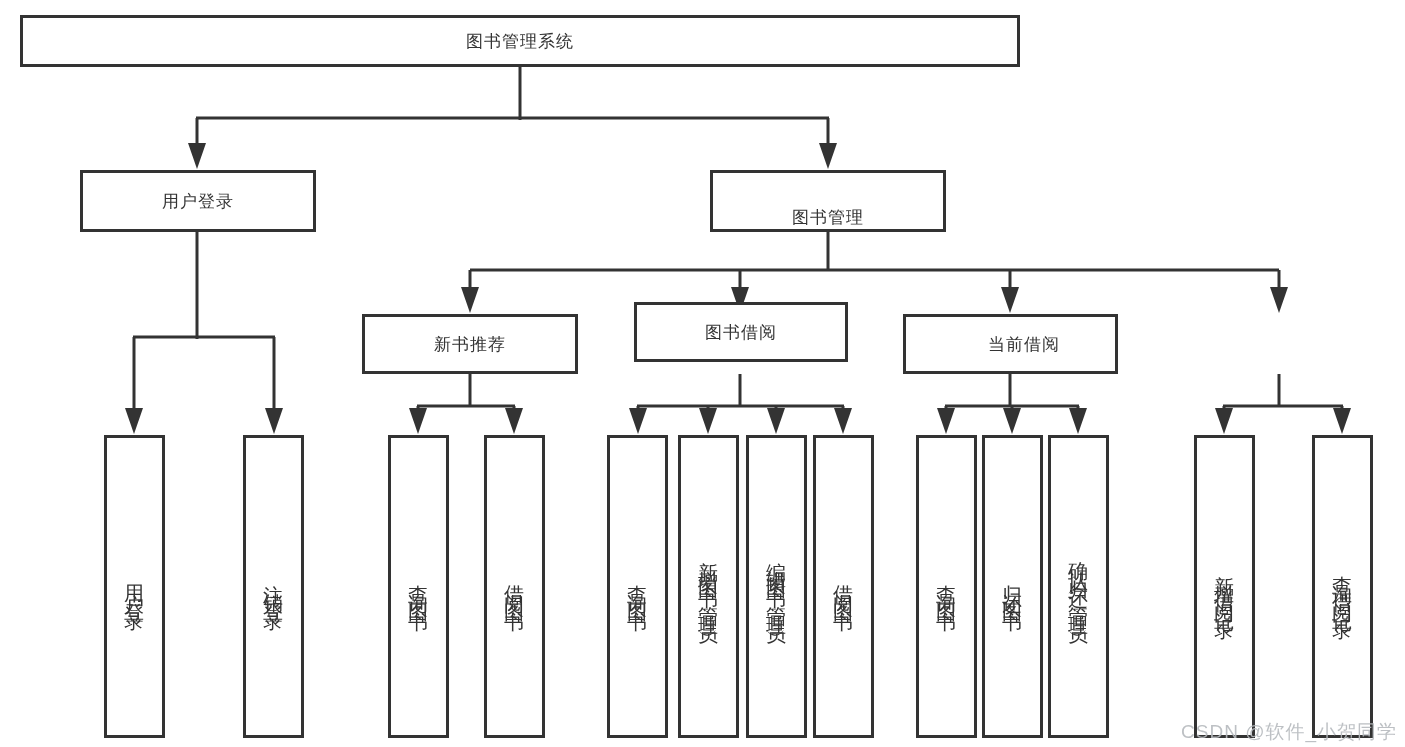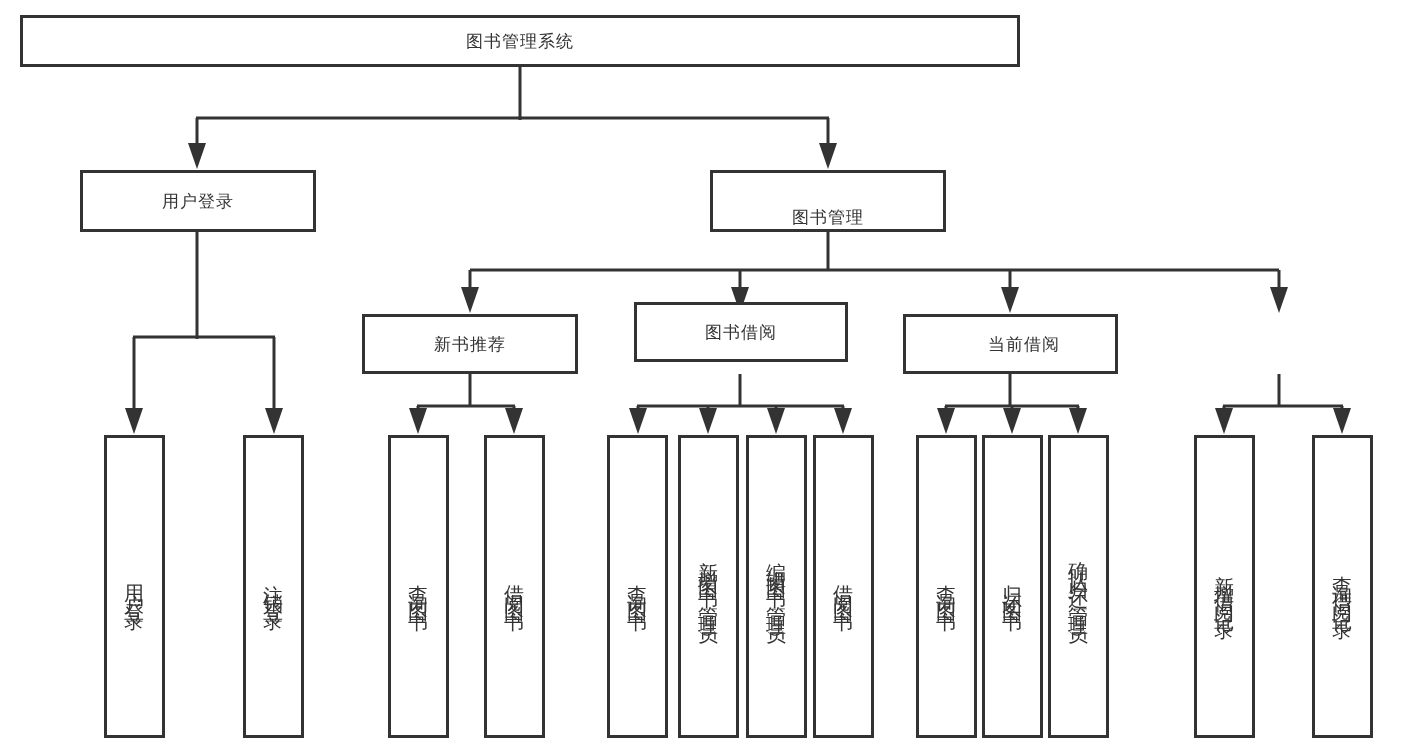--- a/index.html
+++ b/index.html
@@ -149,14 +149,15 @@
     <span>确认归还（管理员）</span>
   </div>
 
   <div class="box vbox" style="left:1194px;top:435px;width:61px;height:303px;">
     <span>新增借阅记录</span>
   </div>
   <div class="box vbox" style="left:1312px;top:435px;width:61px;height:303px;">
     <span>查询借阅记录</span>
   </div>
 
+  <div class="watermark">CSDN @软件_小贺同学</div>
 
 </div>
 
 </body></html>

